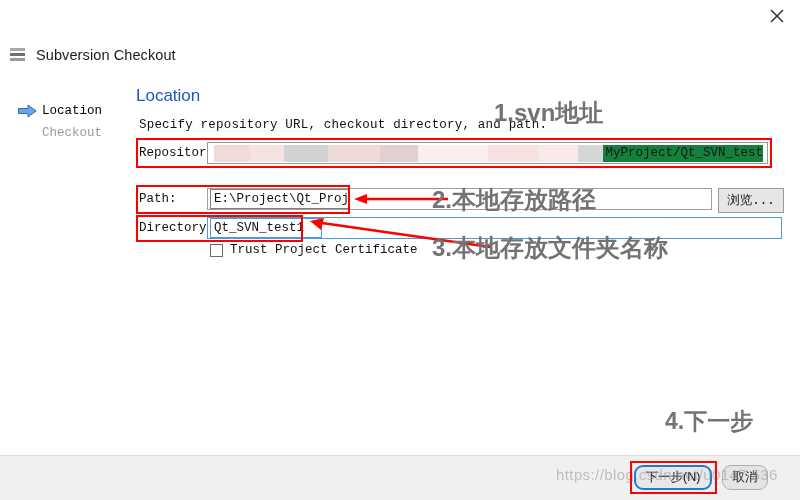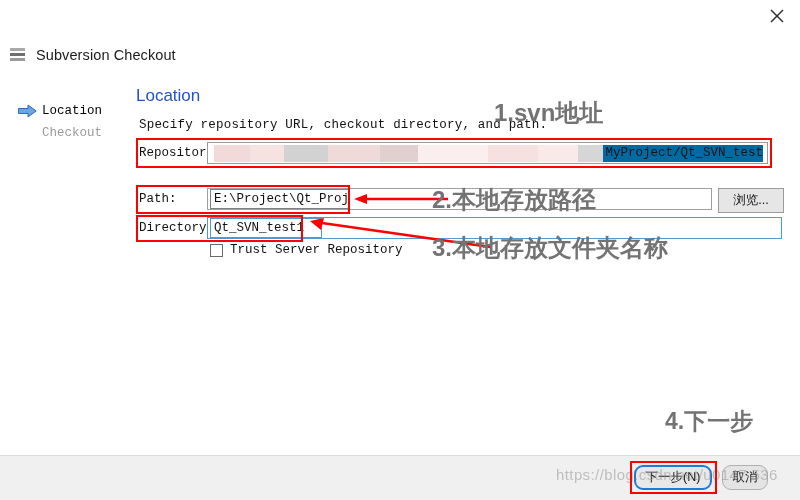--- a/index.html
+++ b/index.html
@@ -151,21 +151,21 @@
     position: absolute;
     top: 2px;
     height: 17px;
   }
   #repo-tail {
     position: absolute;
     right: 4px; top: 2px;
     font-family: "Liberation Mono", monospace;
     font-size: 12.5px;
     color: #161616;
-    background: #0369a1;
+    background: #15803d;
     padding-left: 2px;
     line-height: 17px;
   }
 
   
   #path-outer {
     left: 207px; top: 188px;
     width: 505px; height: 22px;
     border: 1px solid #a0a0a0;
     background: #ffffff;
@@ -180,21 +180,21 @@
     position: absolute;
     left: 718px; top: 188px;
     width: 64px; height: 23px;
     background: #e6e6e6;
     border: 1px solid #9b9b9b;
     display: flex;
     align-items: center;
     justify-content: center;
     font-size: 12.5px;
     color: #111111;
-    font-family: Liberation Sans, sans-serif;
+    font-family: Liberation Mono, monospace;
     cursor: pointer;
   }
 
   
   #dir-outer {
     left: 207px; top: 217px;
     width: 575px; height: 22px;
     border: 1px solid #4f9ad6;
     background: #ffffff;
   }
@@ -355,21 +355,21 @@
   <div class="textbox tb-gray" id="path-outer"></div>
   <div class="textbox" id="path-inner">E:\Project\Qt_Project</div>
   <div id="browse-button">浏览...</div>
 
   <div class="field-label" style="left:139px; top:221px;">Directory:</div>
   <div class="textbox tb-blue" id="dir-outer"></div>
   <div class="textbox" id="dir-inner">Qt_SVN_test1</div>
 
   <div id="trust-row">
     <div id="trust-box"></div>
-    <div id="trust-label">Trust Server Repository</div>
+    <div id="trust-label">Trust Project Certificate</div>
   </div>
 
   <div id="bottom-sep"></div>
   <div id="bottom-bar"></div>
   <div class="dlg-button" id="next-button">下一步(N)</div>
   <div class="dlg-button" id="cancel-button">取消</div>
 
   <div id="watermark">https://blog.csdn.net/u0147   536</div>
 
   <div class="redbox" style="left:136px; top:138px; width:636px; height:30px;"></div>

